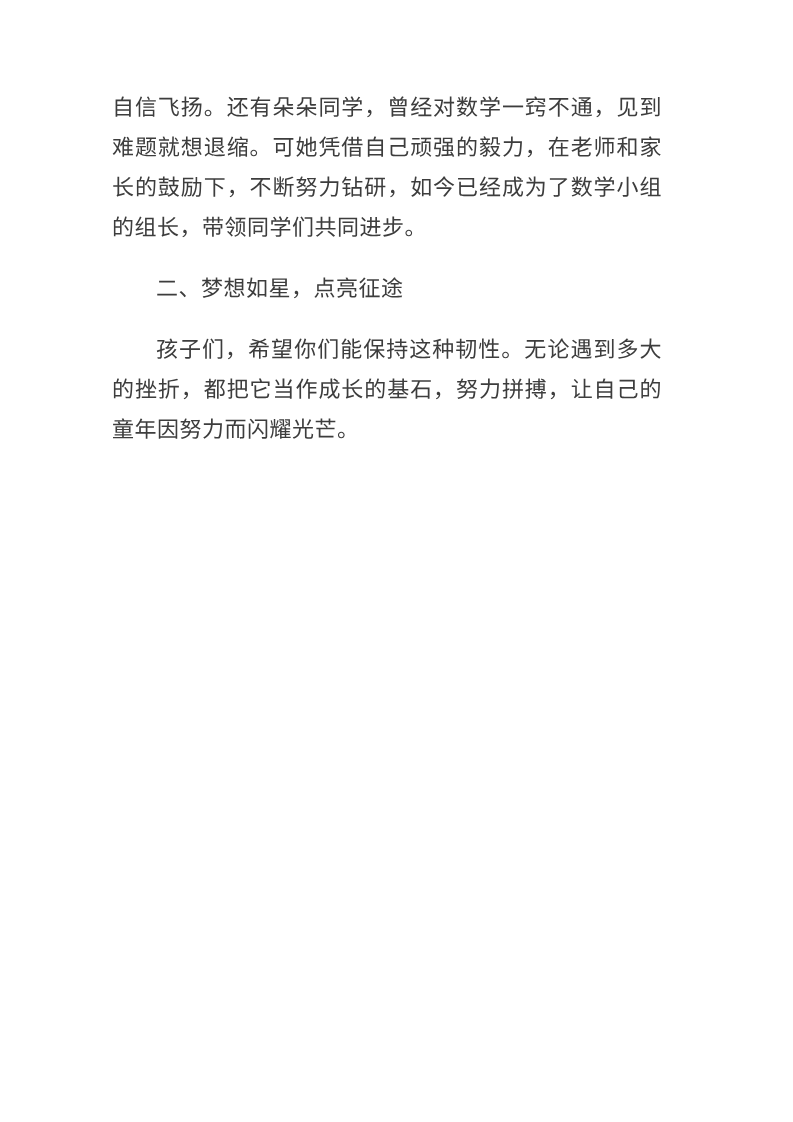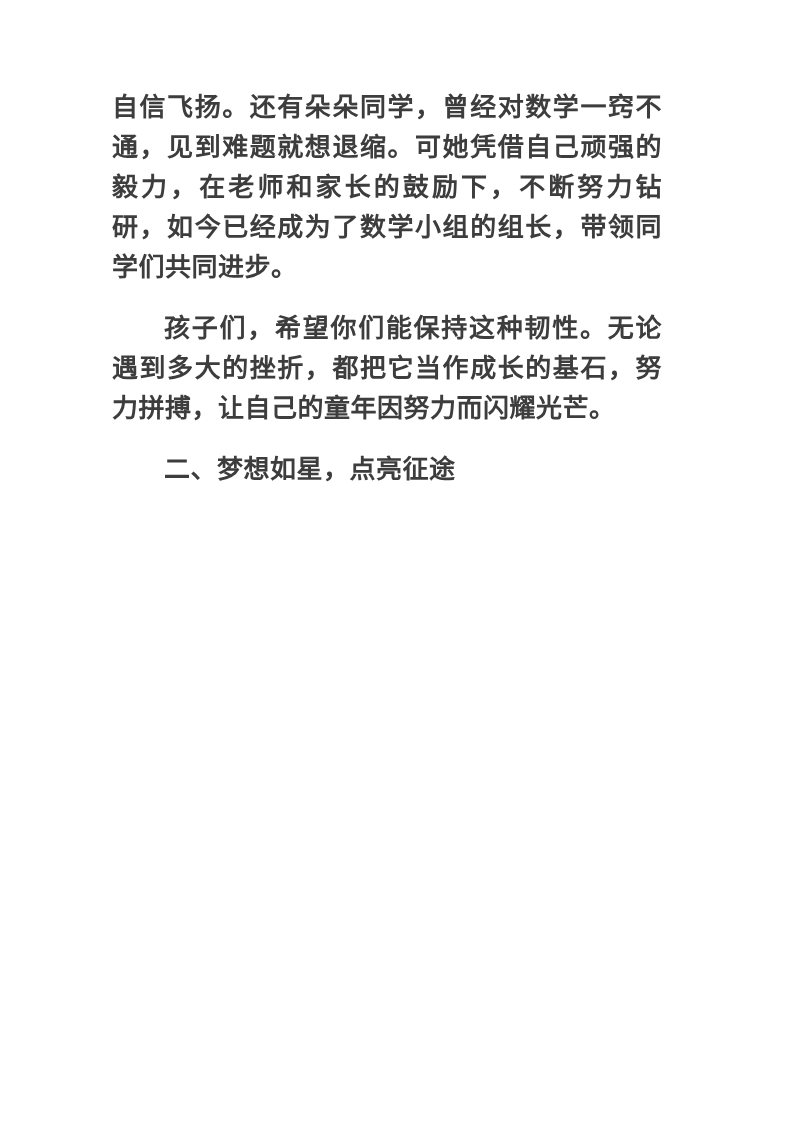--- a/index.html
+++ b/index.html
@@ -16,39 +16,39 @@
     font-family: "Liberation Serif", "DejaVu Serif", serif;
   }
   .content {
     position: absolute;
     left: 112px;
     top: 88px;
     width: 550px;
   }
   .para {
     margin: 0 0 21px 0;
-    font-size: 26px;
+    font-size: 22px;
     line-height: 40px;
-    font-weight: 700;
+    font-weight: 400;
     color: #3d3d3d;
     text-align: justify;
     text-justify: inter-character;
     text-align-last: left;
     text-indent: 2em;
     letter-spacing: 0.5px;
   }
   .para.no-indent {
     text-indent: 0;
   }
   .para.heading {
     text-align: left;
   }
 </style>
 </head>
 <body>
 
 <div class="page">
   <div class="content">
     <p class="para no-indent">自信飞扬。还有朵朵同学，曾经对数学一窍不通，见到难题就想退缩。可她凭借自己顽强的毅力，在老师和家长的鼓励下，不断努力钻研，如今已经成为了数学小组的组长，带领同学们共同进步。</p>
+    <p class="para heading">二、梦想如星，点亮征途</p>
     <p class="para">孩子们，希望你们能保持这种韧性。无论遇到多大的挫折，都把它当作成长的基石，努力拼搏，让自己的童年因努力而闪耀光芒。</p>
-    <p class="para heading">二、梦想如星，点亮征途</p>
   </div>
 </div>
 
 </body></html>

